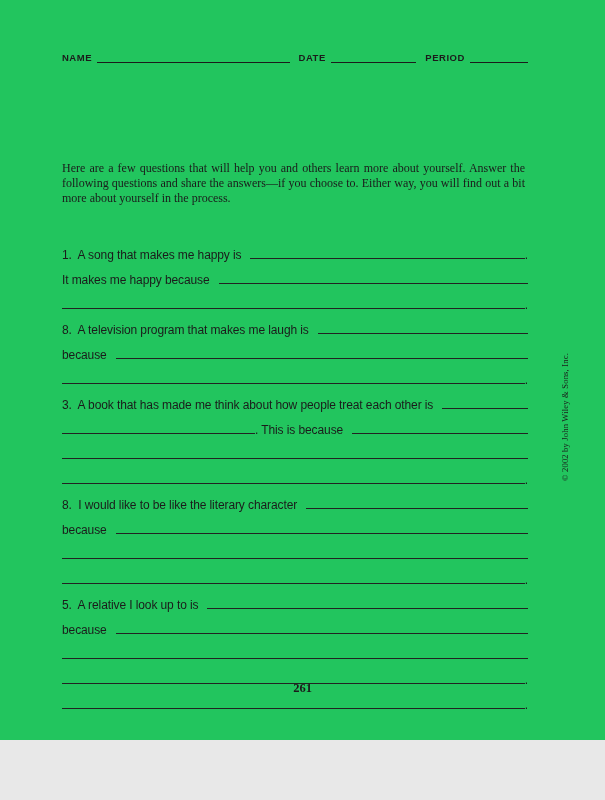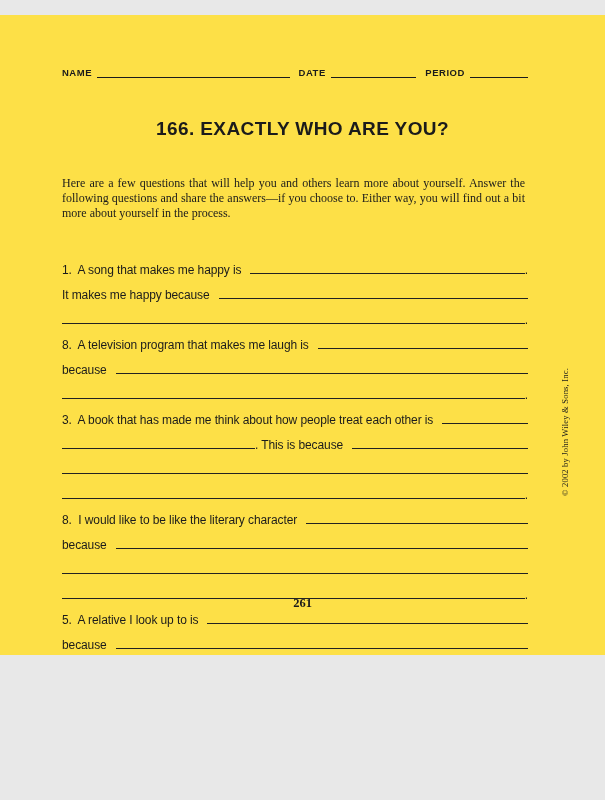--- a/index.html
+++ b/index.html
@@ -1,20 +1,20 @@
 <!DOCTYPE html>
 <html><head>
 <meta charset="utf-8">
 <style>
   html, body { margin:0; padding:0; background:#e8e8e8; }
   .page {
     position:relative;
-    width:605px; height:640px;
-    margin:15px auto;
-    background:#fde047;
+    width:605px; height:740px;
+    margin:0 auto;
+    background:#22c55e;
     color:#1b1b1b;
     font-family:"Liberation Sans", sans-serif;
     overflow:hidden;
   }
   
   .header-row {
     position:absolute; top:52px; left:62px; right:77px;
     display:flex; align-items:flex-end;
     font-weight:bold; font-size:9.5px; letter-spacing:0.5px;
     line-height:11px;
@@ -79,21 +79,20 @@
 
   <div class="header-row">
     <span class="hdr-label">NAME</span>
     <span class="hdr-blank name"></span>
     <span class="hdr-label">DATE</span>
     <span class="hdr-blank date"></span>
     <span class="hdr-label">PERIOD</span>
     <span class="hdr-blank period"></span>
   </div>
 
-  <div class="title">166. EXACTLY WHO ARE YOU?</div>
 
   <div class="intro">Here are a few questions that will help you and others learn more about yourself. Answer the following questions and share the answers—if you choose to. Either way, you will find out a bit more about yourself in the process.</div>
 
   <div class="questions">
       <div class="q-row">
         <span class="q-text">1.  A song that makes me happy is</span>
         <span class="q-blank gap-left"></span>
         <span class="q-text">.</span>
       </div>
       <div class="q-row">

